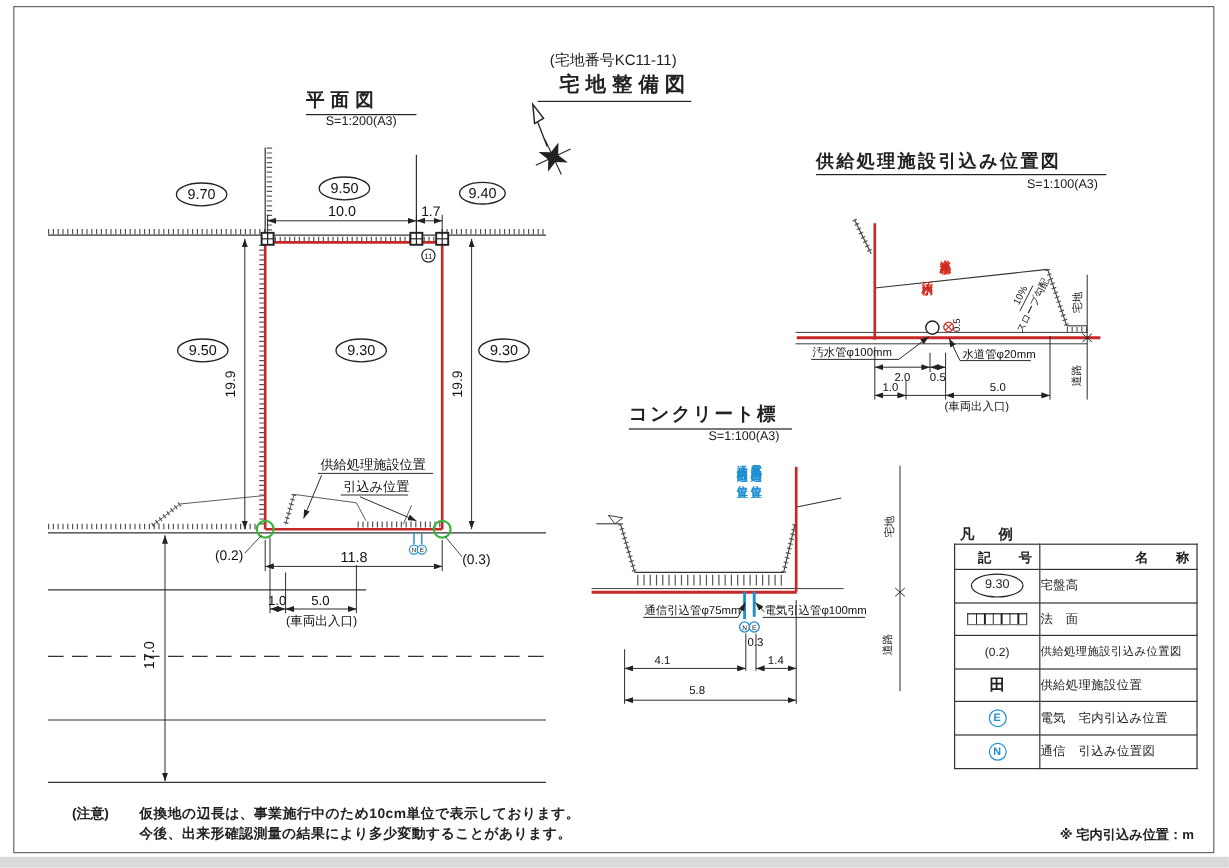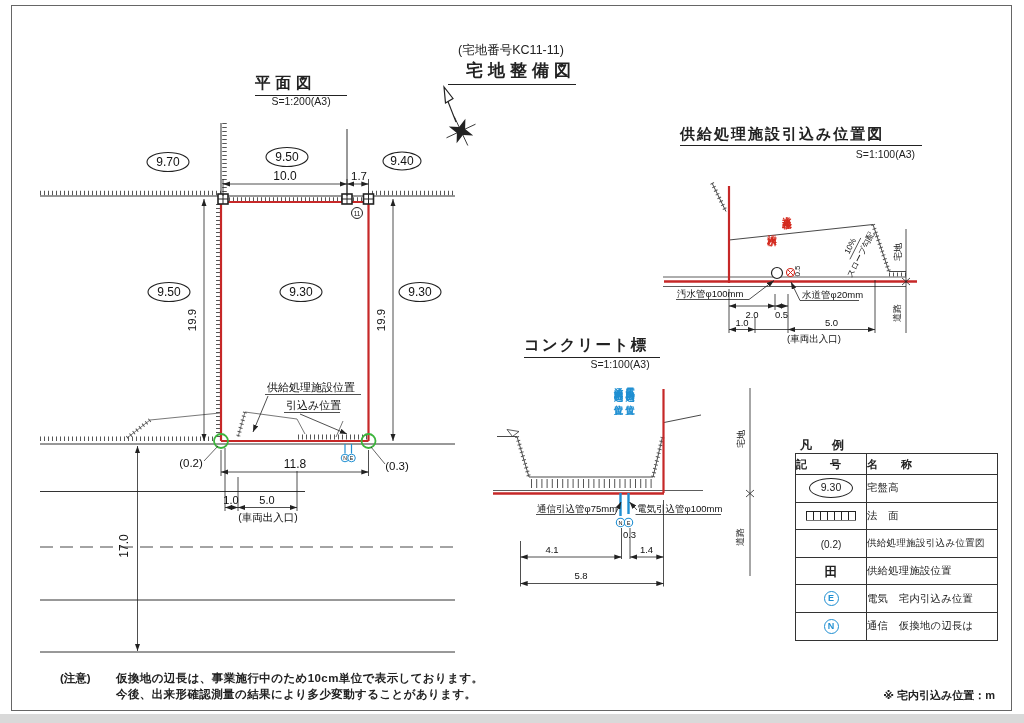--- a/index.html
+++ b/index.html
@@ -20,21 +20,21 @@
   .service-scale{left:560px;top:358px;width:120px;text-align:center;font-size:10.5px;}
   .vtext{position:absolute;writing-mode:vertical-rl;text-orientation:upright;letter-spacing:1px;
          line-height:1.05;white-space:nowrap;}
   .red-v{color:#d42a1e;font-size:9.5px;font-weight:600;}
   .blue-v{color:#1f8fd2;font-size:9.2px;font-weight:600;}
   .legend-title{left:800px;top:437px;font-size:12px;font-weight:bold;letter-spacing:4px;}
   table.legend{position:absolute;left:795px;top:453px;border-collapse:collapse;table-layout:fixed;}
   table.legend td{border:1px solid #333;padding:0;vertical-align:middle;}
   td.sym{width:70px;text-align:center;}
   td.nam{width:130px;font-size:10.3px;font-weight:500;padding-left:10px;letter-spacing:0.3px;}
-  tr.hdr td{height:20px;text-align:left;font-size:11px;font-weight:bold;letter-spacing:6px;}
+  tr.hdr td{height:20px;text-align:right;font-size:11px;font-weight:bold;letter-spacing:6px;}
   tr.row td{height:26.6px;}
   .sym-redrect{width:48px;height:13px;border:1.6px solid #c62828;margin:0 auto;}
   .sym-oval{width:42px;height:18px;border:1.4px solid #222;border-radius:50%;margin:0 auto;
             font-size:10.5px;line-height:17px;text-align:center;}
   .sym-hatch{width:50px;height:8px;margin:0 auto;border-top:1.5px solid #222;border-bottom:0.8px solid #777;
              background:repeating-linear-gradient(90deg,#222 0 1.2px,transparent 1.2px 7px);}
   .sym-text{font-size:10px;}
   .sym-conc{font-size:13px;font-weight:bold;}
   .sym-gcircle{width:13px;height:13px;border:1.6px solid #3cb43c;border-radius:50%;margin:0 auto;}
   .sym-bcircle{width:13px;height:13px;border:1.3px solid #1f8fd2;border-radius:50%;margin:0 auto;
@@ -352,21 +352,21 @@
   <tr class="row">
     <td class="sym">
           <div class="sym-bcircle">E</div>
         </td>
     <td class="nam">電気　宅内引込み位置</td>
   </tr>
   <tr class="row">
     <td class="sym">
           <div class="sym-bcircle">N</div>
         </td>
-    <td class="nam">通信　仮換地の辺長は</td>
+    <td class="nam">通信　引込み位置図</td>
   </tr>
 </tbody>
   </table>
 <div class="abs unit-note">※ 宅内引込み位置：m</div>
 
 <div class="abs note-label">(注意)</div>
 <div class="abs note-line1">仮換地の辺長は、事業施行中のため10cm単位で表示しております。</div>
 <div class="abs note-line2">今後、出来形確認測量の結果により多少変動することがあります。</div>
 
 </body></html>

